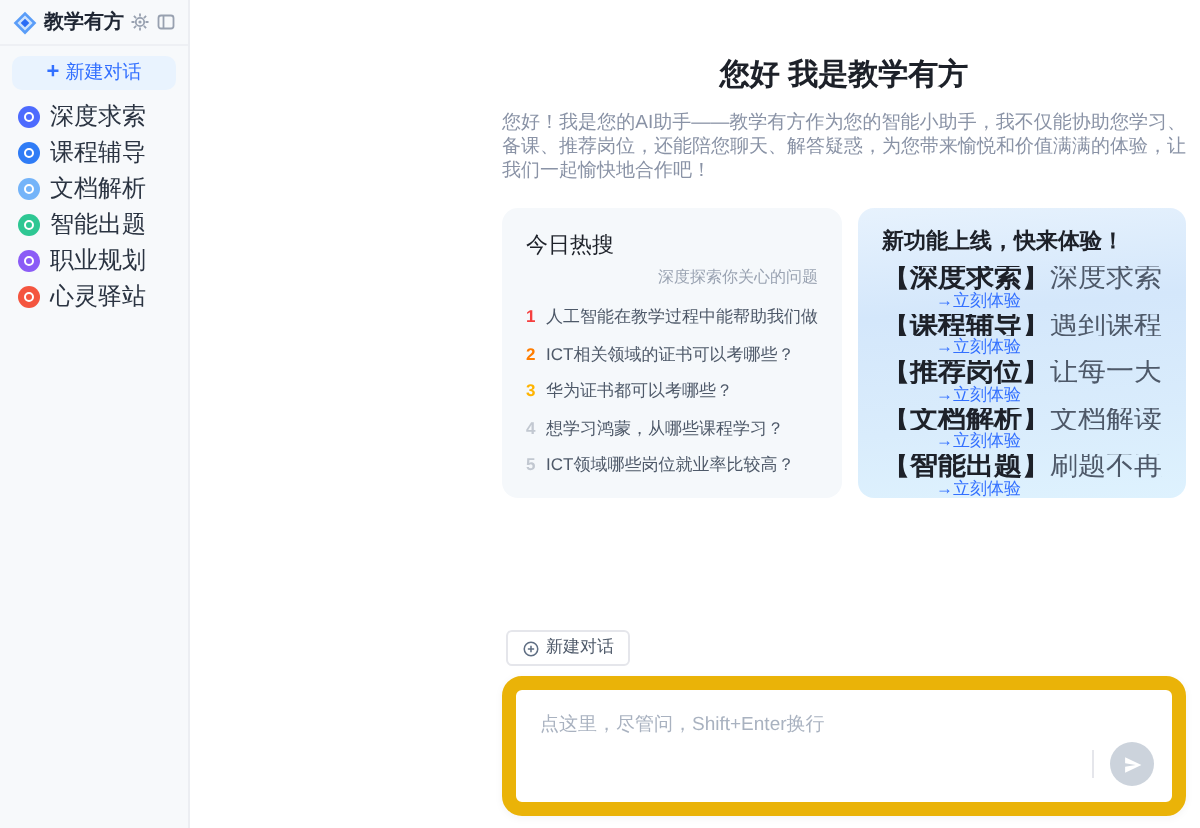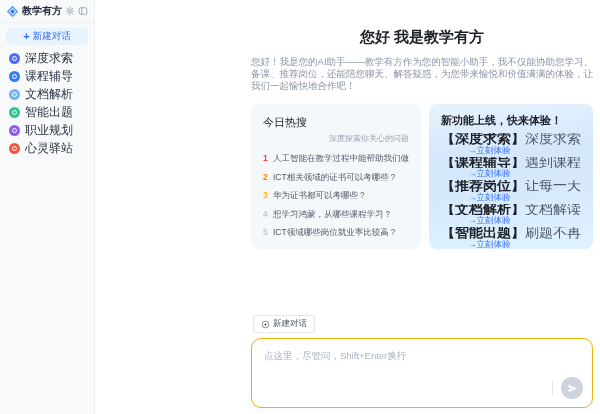--- a/index.html
+++ b/index.html
@@ -54,21 +54,21 @@
   .feat-cta { font-size:8.5px; line-height:11px; color:#3370ff; margin-left:27px; cursor:pointer; }
 
   .vspace { flex:1; }
 
   
   .composer { margin-bottom:6px; }
   .comp-new { display:inline-flex; align-items:center; gap:3px; border:1px solid #e5e6eb;
     background:#fff; border-radius:3px; padding:2px 7px; font-size:8.5px; color:#4e5969;
     margin:0 0 5px 2px; cursor:pointer; }
   .comp-new svg { width:9px; height:9px; color:#5f6e83; }
-  .input-box { height:70px; border:1px solid #eab308; border-radius:10px; background:#fff;
+  .input-box { height:70px; border:7px solid #eab308; border-radius:10px; background:#fff;
     position:relative; box-shadow:0 1px 4px rgba(31,35,41,.05); }
   .input-box textarea { position:absolute; left:0; top:0; width:100%; height:100%;
     padding:11px 40px 11px 12px; font-size:9.5px; color:#1d2129; border:none; outline:none;
     resize:none; background:transparent; font-family:inherit; }
   .input-box textarea::placeholder { color:#a9b2c0; }
   .send-area { position:absolute; right:9px; bottom:8px; display:flex; align-items:center; gap:8px; }
   .send-div { width:1px; height:14px; background:#e5e6eb; }
   .send-btn { width:22px; height:22px; border-radius:50%; background:#ccd3dc; border:none;
     display:flex; align-items:center; justify-content:center; cursor:pointer; }
   .send-btn svg { width:11px; height:11px; }

